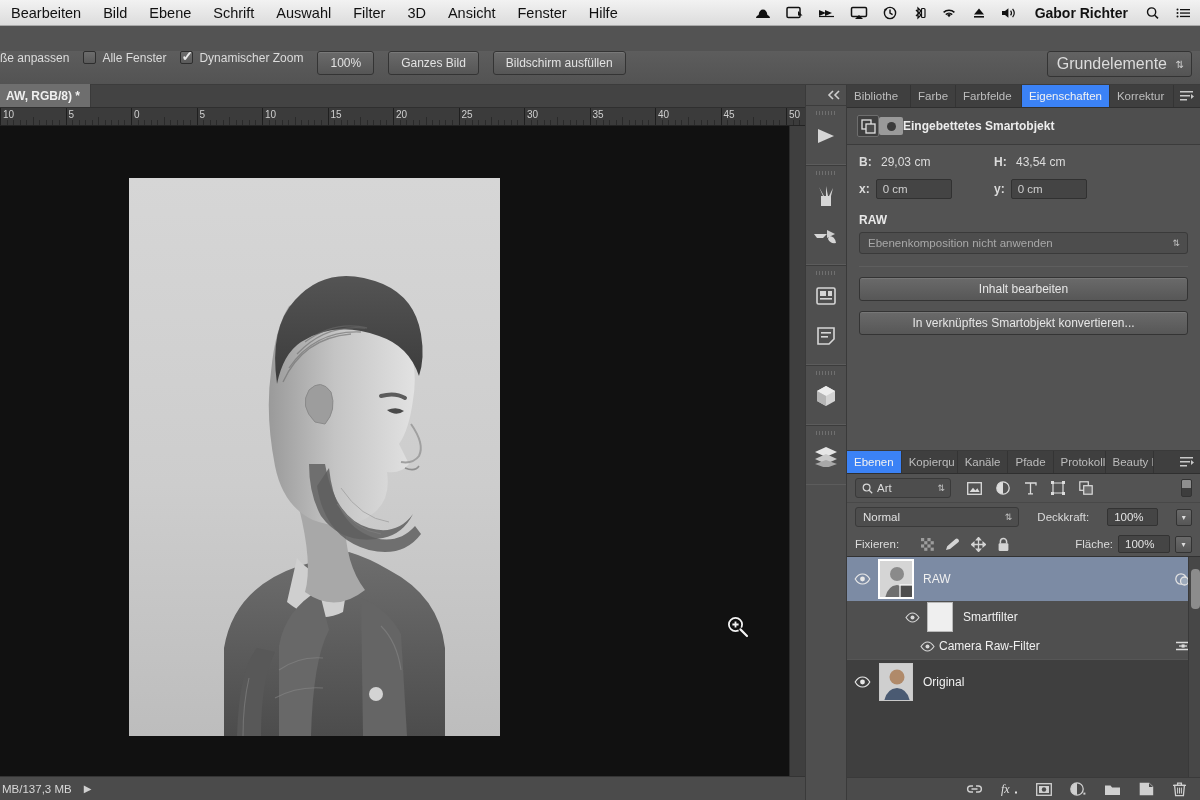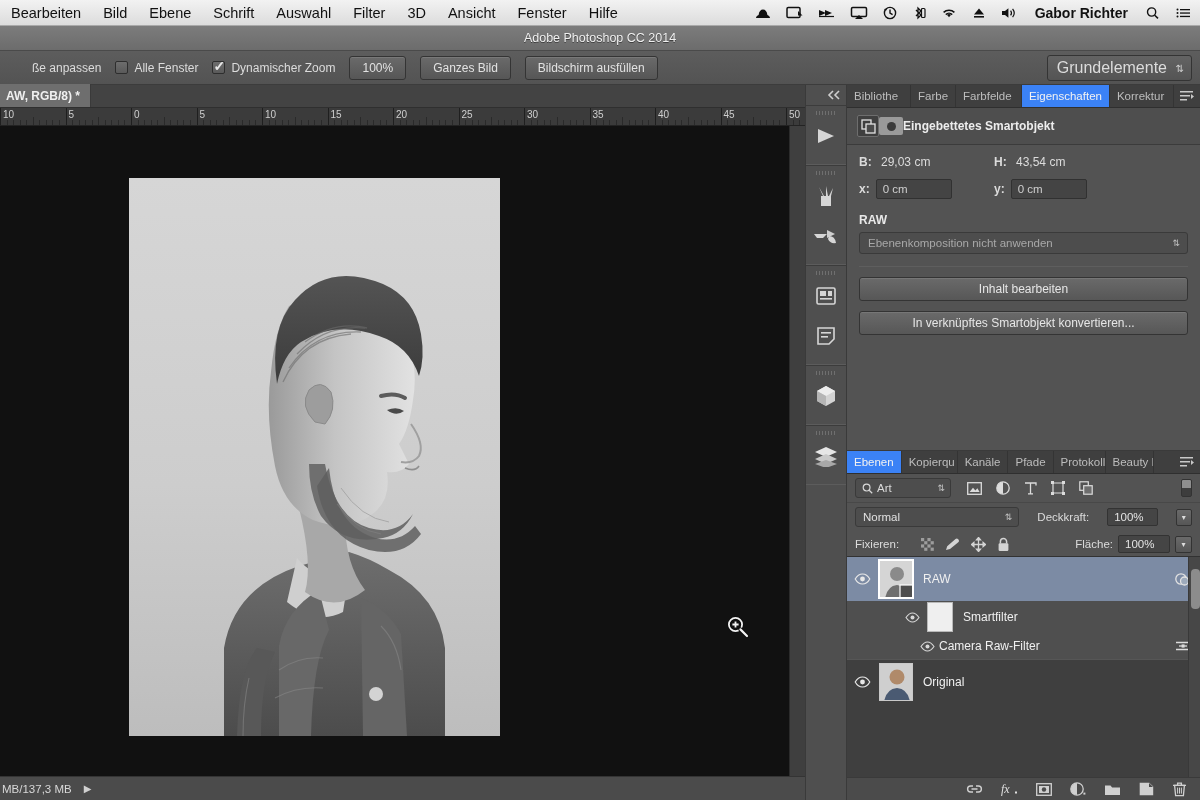--- a/index.html
+++ b/index.html
@@ -30,21 +30,21 @@
     display: flex; align-items: center; justify-content: center;
     color: #f0f0f0; font-size: 12.5px;
     text-shadow: 0 1px 0 rgba(0,0,0,.45);
   }
 
   
   .optbar {
     position: absolute; left: 0; top: 51px; width: 1200px; height: 34px;
     background: linear-gradient(#5d5d5d, #535353);
     border-bottom: 1px solid #3c3c3c;
-    display: flex; align-items: center; color: #dcdcdc; font-size: 12px; padding-left: 32px;
+    display: flex; align-items: flex-start; color: #dcdcdc; font-size: 12px;
   }
   .optbar .lbl { white-space: nowrap; }
   .chk {
     width: 13px; height: 13px; border: 1px solid #2e2e2e;
     background: linear-gradient(#6d6d6d,#5a5a5a); border-radius: 2px;
     margin: 0 6px 0 14px; position: relative; flex: none;
   }
   .chk.on::after {
     content: "✓"; position: absolute; left: 0px; top: -4px;
     font-size: 14px; color: #e8e8e8; font-weight: bold;
@@ -395,23 +395,20 @@
             <circle cx="2.5" cy="7" r="1"></circle>
             <circle cx="2.5" cy="10.5" r="1"></circle>
             <rect x="5" y="3" width="10" height="1.3"></rect>
             <rect x="5" y="6.4" width="10" height="1.3"></rect>
             <rect x="5" y="9.8" width="10" height="1.3"></rect>
           </g>
         </svg>
     </div>
   </div>
 
-  <div class="titlebar">
-    <span>Adobe Photoshop CC 2014</span>
-  </div>
 
   <div class="optbar">
     <span class="lbl">ße anpassen</span>
     <span class="chk"></span>
     <span class="lbl">Alle Fenster</span>
     <span class="chk on"></span>
     <span class="lbl">Dynamischer Zoom</span>
     <span class="btn">100%</span>
     <span class="btn">Ganzes Bild</span>
     <span class="btn">Bildschirm ausfüllen</span>

